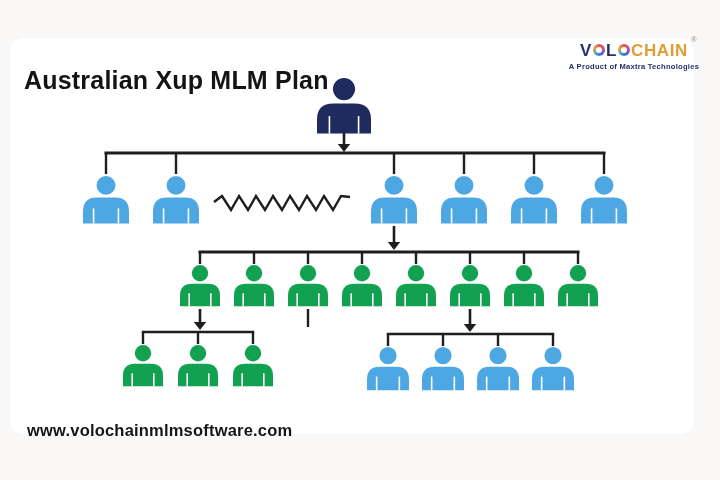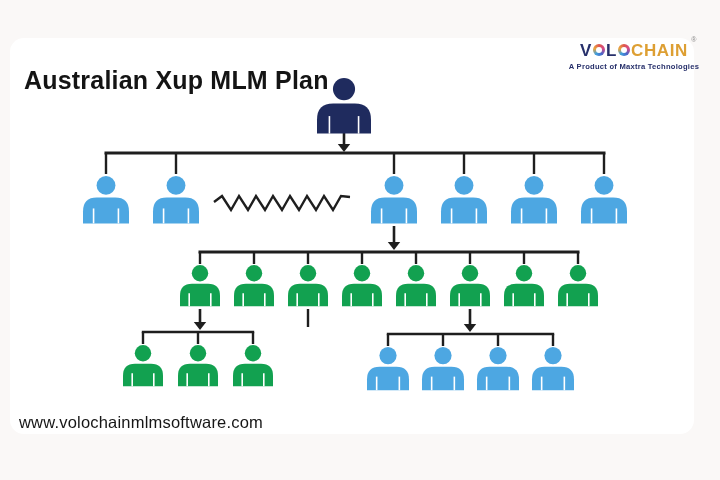--- a/index.html
+++ b/index.html
@@ -36,22 +36,22 @@
     border-radius:50%;background:#ffffff;
   }
   .registered{
     position:absolute;top:-6px;right:-9px;font-size:7px;color:#8a8a8a;font-weight:400;
   }
   .tagline{
     margin-top:2px;font-size:7.6px;font-weight:700;letter-spacing:0.25px;
     color:var(--brand-navy,#27306b);white-space:nowrap;
   }
   .website{
-    position:absolute;left:15px;top:409px;margin:4px;
-    font-size:16.5px;font-weight:400;letter-spacing:0.2px;color:#161616;
+    position:absolute;left:15px;top:409px;margin:12px;
+    font-size:16.5px;font-weight:700;letter-spacing:0.2px;color:#161616;
   }
   svg.chart{position:absolute;left:0;top:0;}
 </style>
 </head>
 <body>
 
 <div class="card"></div>
 
 <h1 class="page-title">Australian Xup MLM Plan</h1>
 

